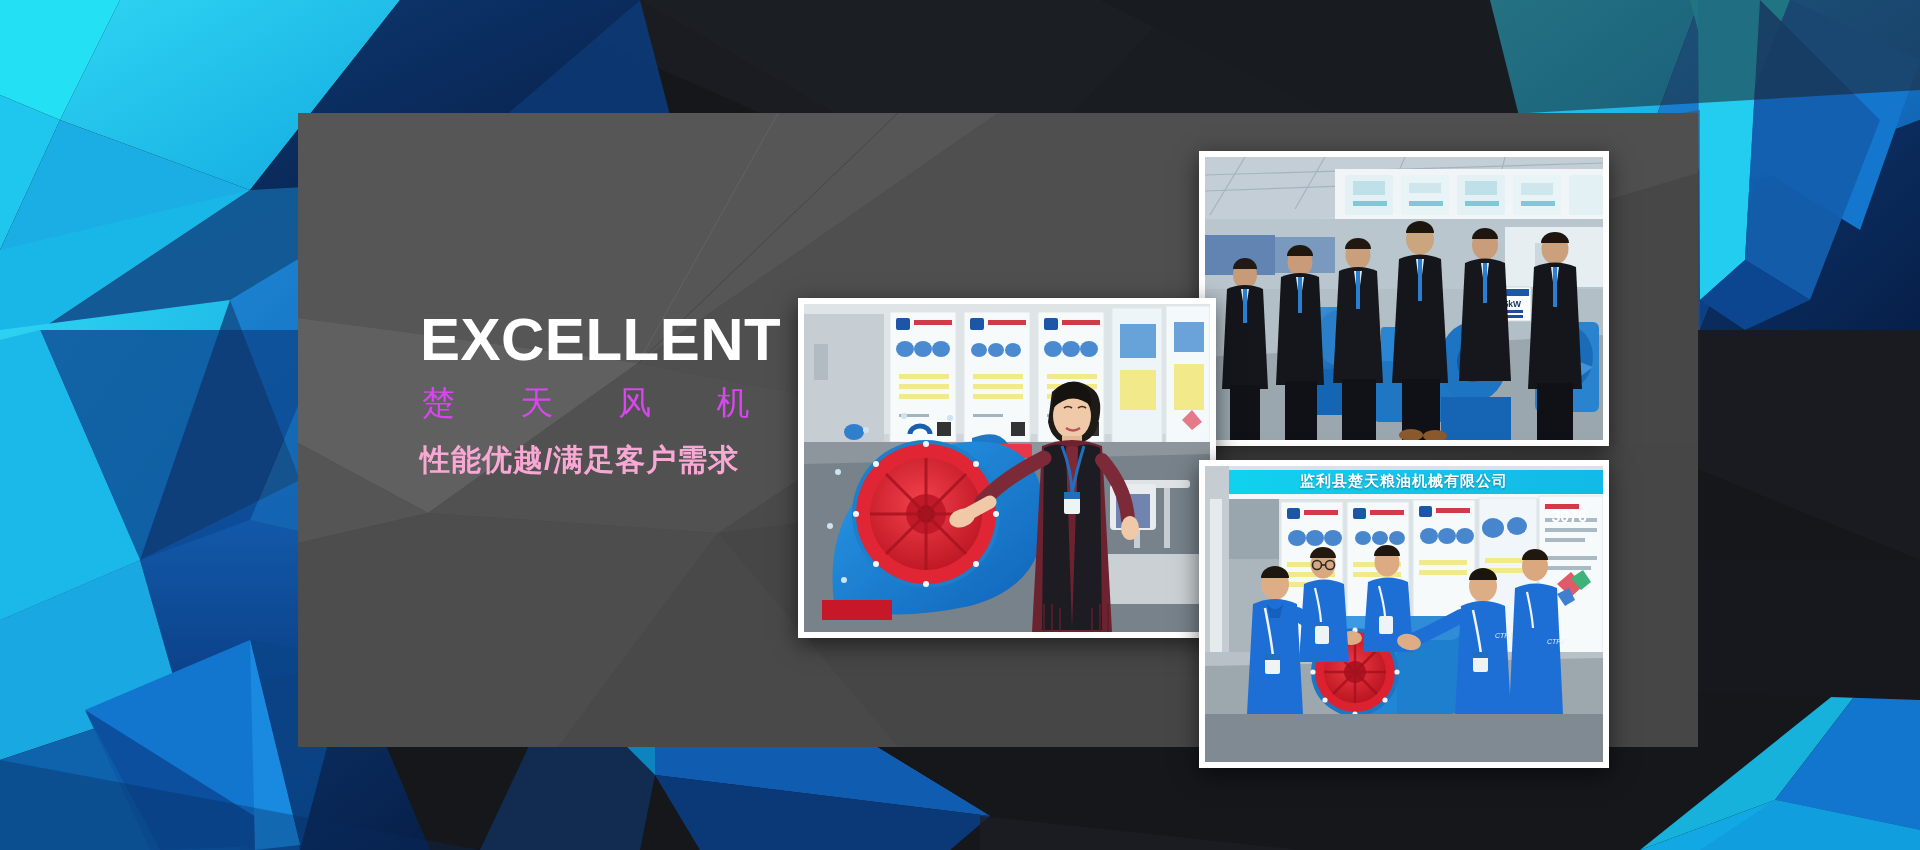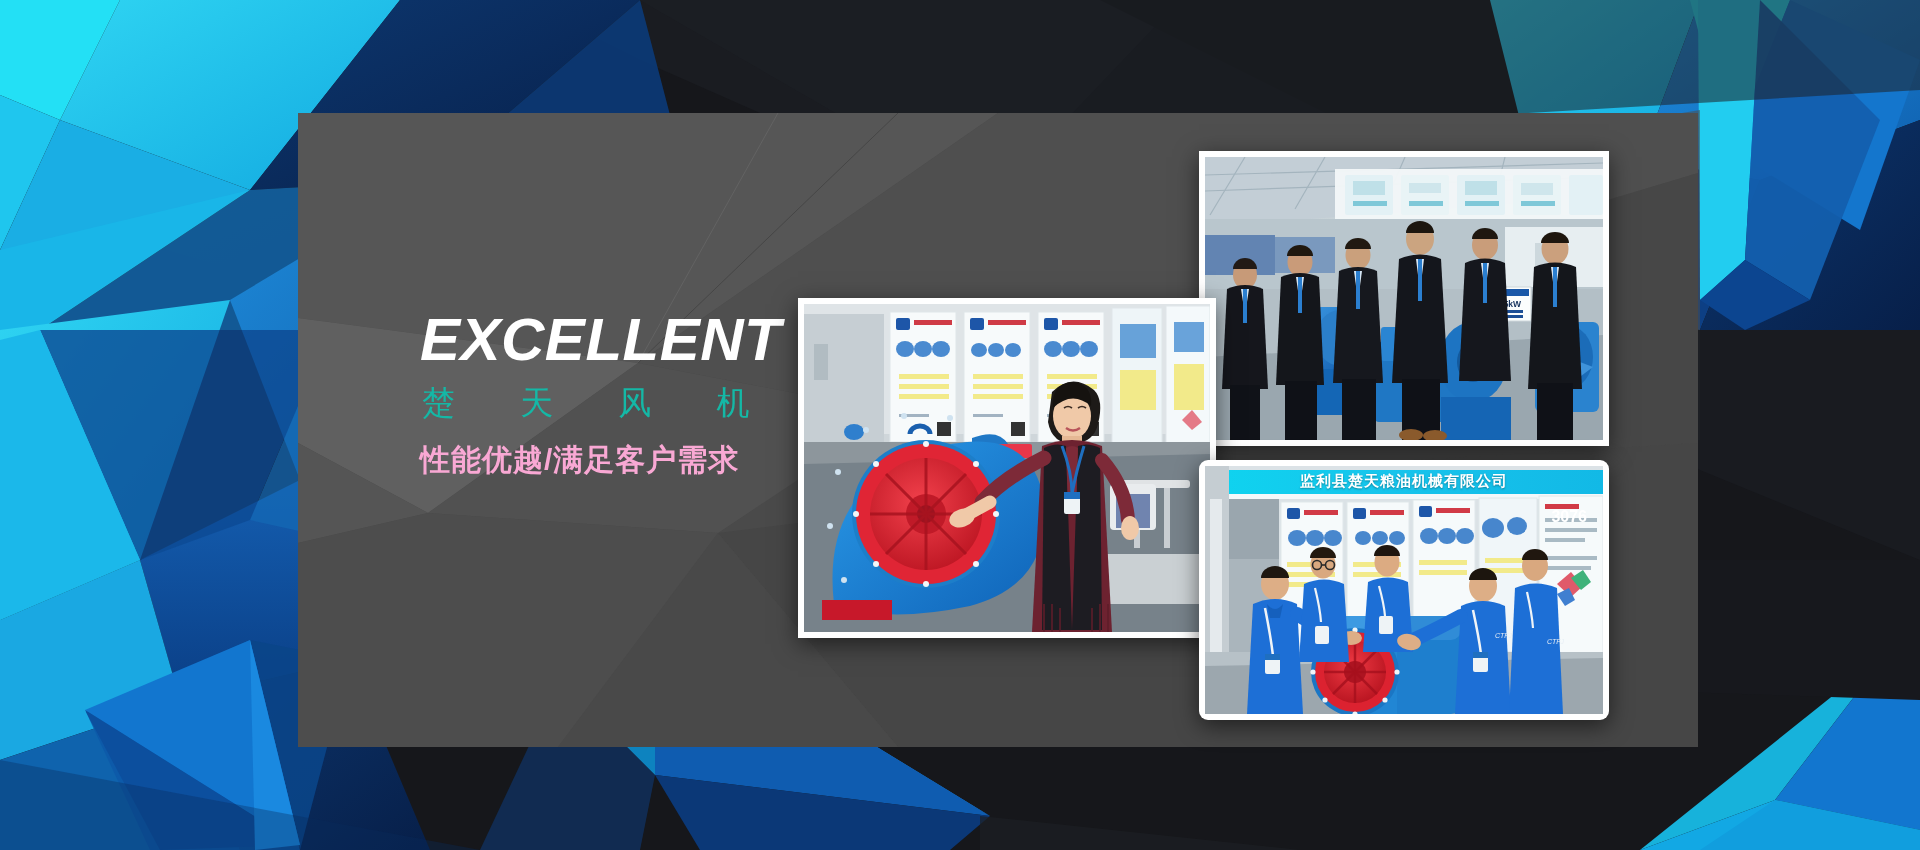--- a/index.html
+++ b/index.html
@@ -16,34 +16,34 @@
   .panel{position:absolute;left:298px;top:113px;width:1400px;height:634px;
          background:#4a4a4a;overflow:hidden;}
   .panel svg{position:absolute;inset:0;width:1400px;height:634px;display:block;}
 
   
   .copy{position:absolute;left:420px;top:310px;width:560px;color:#fff;}
   .eyebrow{font-size:14.5px;letter-spacing:2.4px;color:#e8e8e8;font-weight:400;
            white-space:nowrap;margin:0 0 12px 0;line-height:1;}
   .headline{font-size:60px;font-weight:800;letter-spacing:0.5px;line-height:1;
             margin:0 0 16px 0;color:#ffffff;white-space:nowrap;
-            font-family:"Liberation Sans","DejaVu Sans",sans-serif;font-style:italic;}
-  .cn-name{font-size:33px;letter-spacing:28px;color:#14b8a6;font-weight:400;
+            font-family:"Liberation Sans","DejaVu Sans",sans-serif;}
+  .cn-name{font-size:33px;letter-spacing:28px;color:#d946ef;font-weight:400;
            line-height:1;margin:0 0 26px 2px;white-space:nowrap;}
   .tagline{font-size:30px;font-weight:700;color:#f9a8d4;line-height:1;
            margin:0;white-space:nowrap;letter-spacing:1px;}
 
   
   .photo{position:absolute;background:#fff;box-shadow:0 6px 22px rgba(0,0,0,.55);overflow:hidden;}
   .photo .inner{position:absolute;inset:6px;overflow:hidden;background:#7f8a92;}
   .photo .inner svg{position:absolute;inset:0;display:block;}
 
   .photo-top-right{left:1199px;top:151px;width:410px;height:295px;}
   .photo-center{left:798px;top:298px;width:418px;height:340px;z-index:3;}
-  .photo-bottom-right{left:1199px;top:460px;width:410px;height:260px;z-index:4;border-radius:9px;}
+  .photo-bottom-right{left:1199px;top:460px;width:410px;height:308px;z-index:4;}
 
   .banner-text{position:absolute;left:0;top:0;width:100%;height:30px;
                display:flex;align-items:center;justify-content:center;
                color:#ffffff;font-size:15px;font-weight:700;letter-spacing:1px;
                text-shadow:0 1px 2px rgba(0,0,0,.35);}
   .banner-num{position:absolute;right:16px;top:0;height:30px;display:flex;
               align-items:center;color:#fff;font-size:16px;font-weight:700;margin-top:36px;}
 </style>
 </head>
 <body>

